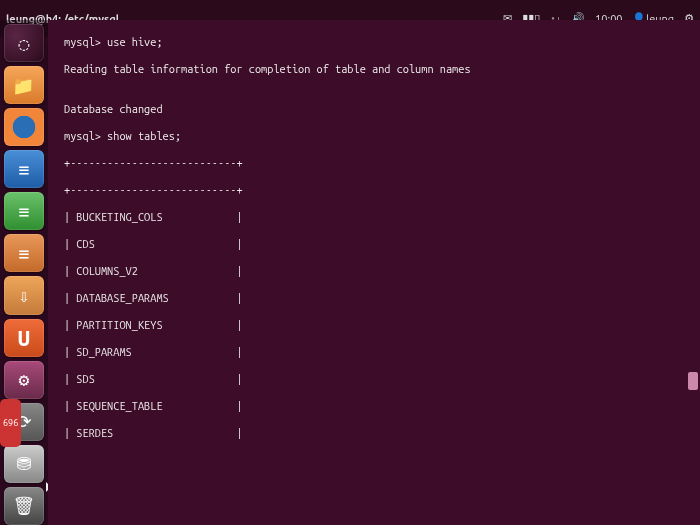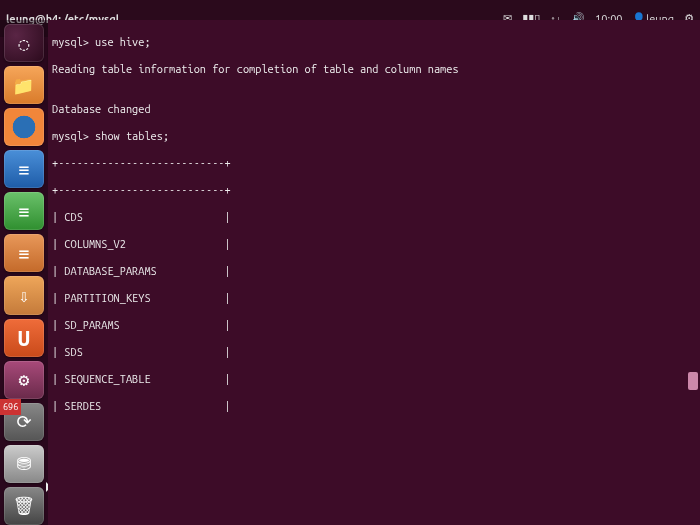--- a/index.html
+++ b/index.html
@@ -38,39 +38,39 @@
   .tile.firefox { background: radial-gradient(circle, #2a6fb5 40%, #f1863a 42%); }
   .tile.writer  { background: linear-gradient(#4a8fd8, #1e5ca8); }
   .tile.calc    { background: linear-gradient(#6bc16b, #2f8f2f); }
   .tile.impress { background: linear-gradient(#e8985a, #c46a2a); }
   .tile.swcenter{ background: linear-gradient(#eea65a, #c47a3a); }
   .tile.ubone   { background: linear-gradient(#ef6c3a, #c94a1a); color:#fff; font-weight:bold; font-size:22px;}
   .tile.settings{ background: linear-gradient(#a84a7a, #6a2a4a); }
   .tile.update  { background: linear-gradient(#888, #555); position:relative; overflow:visible;}
   .tile.update .badge {
     position: absolute; top: -4px; left: -4px; background:#c33; color:#fff;
-    font-size:9px; padding:3px 3px; border-radius:0; font-family:Ubuntu,sans-serif;
+    font-size:9px; padding:19px 3px; border-radius:5px; font-family:Ubuntu,sans-serif;
   }
   .tile.terminal{ background: linear-gradient(#3a3a3a, #1a1a1a); }
   .tile.mount   { background: linear-gradient(#ccc, #888); }
   .tile.trash   { background: linear-gradient(#888, #444); }
   .arrow {
     position:absolute; left:46px; width:0; height:0;
     border-top:5px solid transparent; border-bottom:5px solid transparent;
     border-left:5px solid #eee;
   }
   .terminal {
     position: absolute; top: 20px; left: 48px; right: 0; bottom: 0;
     background: #3d0c28;
     padding: 2px 4px;
     white-space: pre;
     line-height: 13.5px;
     overflow: hidden;
   }
-  .terminal .line { white-space: pre; }
+  .terminal .line { white-space: pre; margin-left: 12px; }
   .scroll-knob {
     position:absolute; right:2px; top:372px; width:10px; height:18px;
     background:#c8a; border-radius:2px;
   }
 </style>
 </head>
 <body>
 
 <div class="top-panel">
   <span class="top-title">leung@h4: /etc/mysql</span>
@@ -105,20 +105,21 @@
 </div>
 
 <div class="terminal">
 <div class="line">mysql&gt; use hive;</div>
 <div class="line">Reading table information for completion of table and column names</div>
 <div class="line"></div>
 <div class="line">Database changed</div>
 <div class="line">mysql&gt; show tables;</div>
 <div class="line">+---------------------------+</div>
 <div class="line">+---------------------------+</div>
+<div class="line">| BUCKETING_COLS            |</div>
 <div class="line">| CDS                       |</div>
 <div class="line">| COLUMNS_V2                |</div>
 <div class="line">| DATABASE_PARAMS           |</div>
 <div class="line">| PARTITION_KEYS            |</div>
 <div class="line">| SD_PARAMS                 |</div>
 <div class="line">| SDS                       |</div>
 <div class="line">| SEQUENCE_TABLE            |</div>
 <div class="line">| SERDES                    |</div>
 
 

